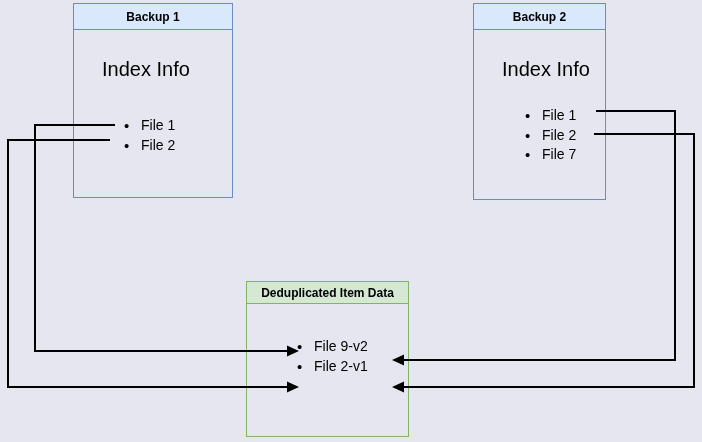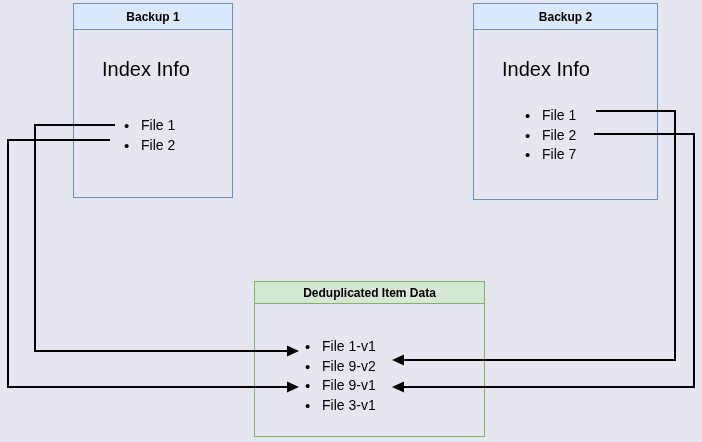--- a/index.html
+++ b/index.html
@@ -72,54 +72,48 @@
     <ul class="file-list">
       <li>
           <span>File 1</span>
         </li>
       <li>
           <span>File 2</span>
         </li>
     </ul>
   </div>
 
-  <div class="box b2" style="left:473px;top:3px;width:185px;height:197px;">
+  <div class="box b2" style="left:473px;top:3px;width:133px;height:197px;">
     <div class="box-header">
       <span>Backup 2</span>
     </div>
     <div class="section-label">Index Info</div>
     <ul class="file-list">
       <li>
           <span>File 1</span>
         </li>
       <li>
           <span>File 2</span>
         </li>
       <li>
           <span>File 7</span>
         </li>
     </ul>
   </div>
 
-  <div class="box green dedup" style="left:254px;top:281px;width:231px;height:156px;text-align:center;">
+  <div class="box green dedup" style="left:246px;top:281px;width:163px;height:156px;text-align:center;">
     <div class="box-header">
       <span>Deduplicated Item Data</span>
     </div>
     <ul class="file-list">
       <li>
-          <span>File 1-v1</span>
-        </li>
-      <li>
           <span>File 9-v2</span>
         </li>
       <li>
-          <span>File 9-v1</span>
-        </li>
-      <li>
-          <span>File 3-v1</span>
+          <span>File 2-v1</span>
         </li>
     </ul>
   </div>
 
   <svg class="wires" width="702" height="442" viewBox="0 0 702 442">
 
     <g>
       <polyline points="115,125 35,125 35,351 288,351"></polyline>
       <polygon points="299,351 287,345.5 287,356.5"></polygon>
     </g>

